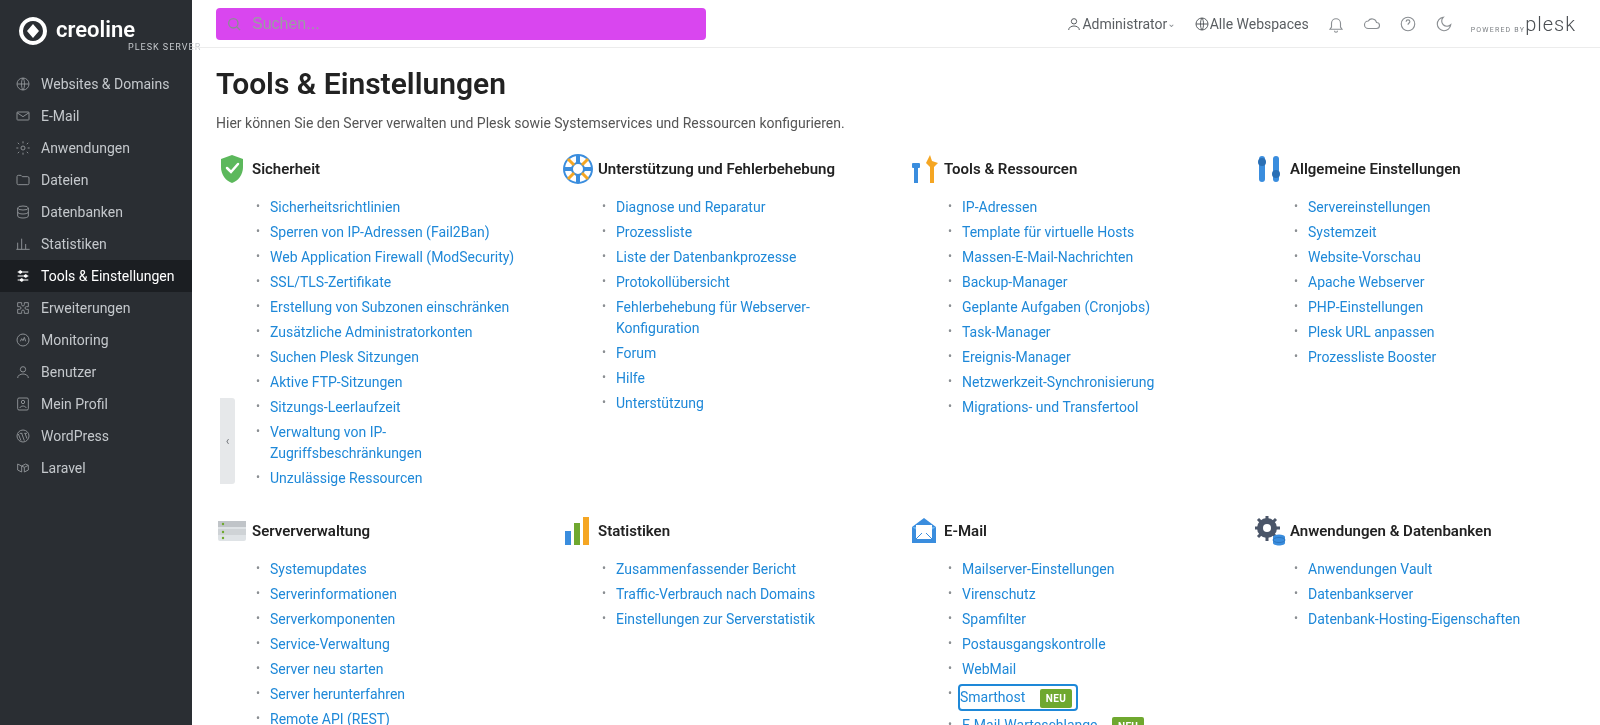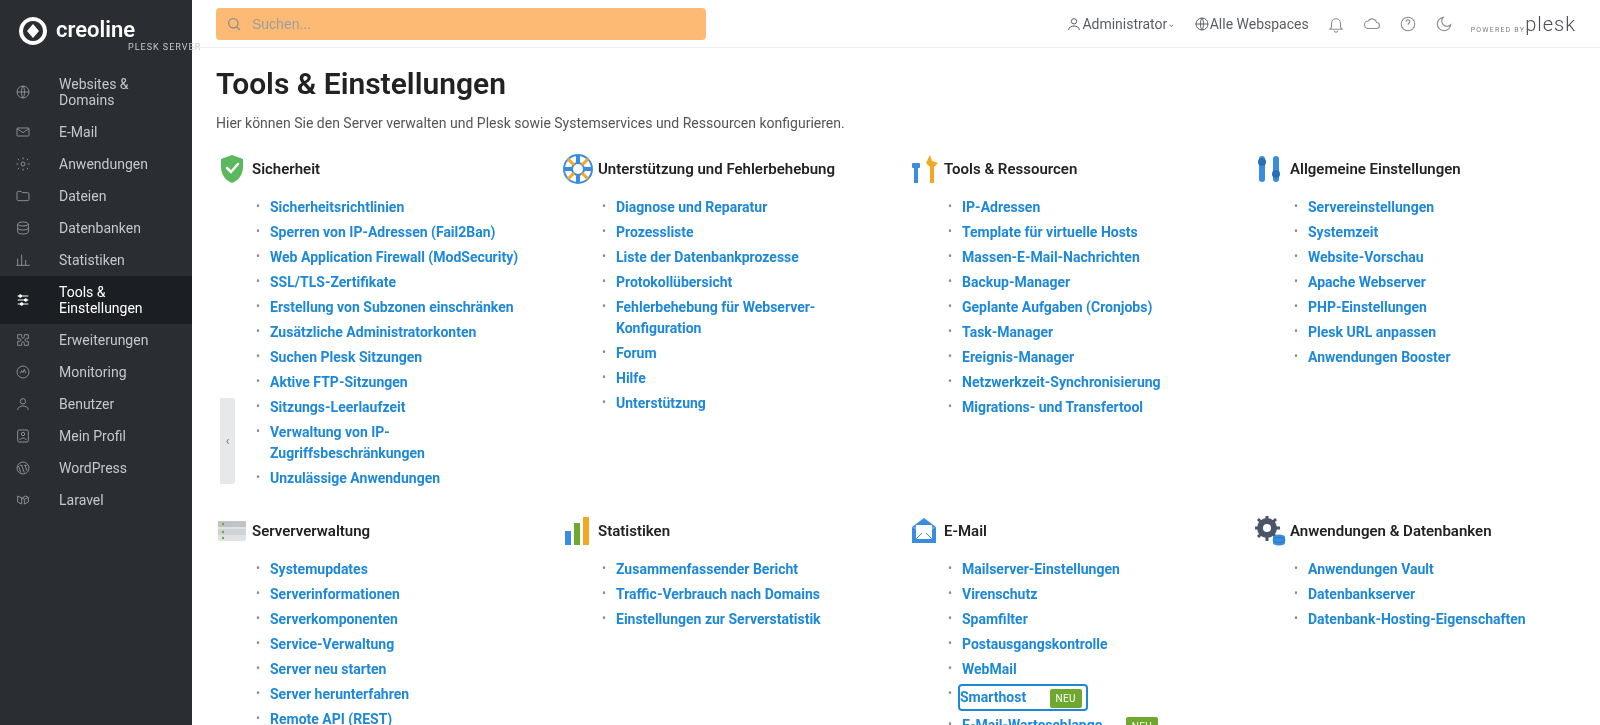--- a/index.html
+++ b/index.html
@@ -3,36 +3,36 @@
 <meta charset="utf-8">
 <style>
 * { margin: 0; padding: 0; box-sizing: border-box; }
 body { font-family: -apple-system, BlinkMacSystemFont, "Segoe UI", Roboto, Helvetica, Arial, sans-serif; font-size: 14px; color: #333; background: #fff; width: 1600px; height: 725px; overflow: hidden; display: flex; }
 
 
 .sidebar { width: 192px; background: #2a2e33; color: #c4c8cc; display: flex; flex-direction: column; flex-shrink: 0; }
 .logo-area { padding: 14px 18px 10px; }
 .logo-svg { display: block; }
 .nav { flex: 1; }
-.nav-item { display: flex; align-items: center; gap: 28px; padding: 8px 15px; cursor: pointer; color: #c4c8cc; font-size: 14px; }
+.nav-item { display: flex; gap: 10px; padding: 8px 15px; cursor: pointer; color: #c4c8cc; font-size: 14px; }
 .nav-item.active { background: #1b1e22; color: #fff; }
 .nav-item.active .nav-icon { color: #fff; }
 .nav-icon { width: 16px; height: 16px; display: inline-flex; align-items: center; justify-content: center; color: #8a8e92; flex-shrink: 0; }
 .nav-icon svg { width: 16px; height: 16px; stroke: currentColor; fill: none; stroke-width: 1.5; }
 
 
 .collapse-handle { position: absolute; left: 220px; top: 398px; width: 15px; height: 86px; background: #e6e8ea; display: flex; align-items: center; justify-content: center; color: #707478; font-size: 12px; cursor: pointer; border-radius: 0 3px 3px 0; }
 
 
 .main { flex: 1; display: flex; flex-direction: column; min-width: 0; }
 
 
 .topbar { height: 48px; border-bottom: 1px solid #ececec; display: flex; align-items: center; padding: 0 24px; gap: 20px; }
 .search-wrap { position: relative; width: 490px; flex-shrink: 0; }
-.search-input { width: 100%; height: 32px; background: #fdba74; border: none; border-radius: 4px; padding: 0 12px 0 36px; font-size: 14px; color: #333; outline: none; }
+.search-input { width: 100%; height: 32px; background: #d946ef; border: none; border-radius: 4px; padding: 0 12px 0 36px; font-size: 16px; color: #333; outline: none; }
 .search-input::placeholder { color: #9a9ea2; }
 .search-icon { position: absolute; left: 10px; top: 50%; transform: translateY(-50%); color: #8a8e92; width: 16px; height: 16px; }
 .topbar-spacer { flex: 1; }
 .topbar-right { display: flex; align-items: center; gap: 18px; }
 .topbar-link { display: flex; align-items: center; gap: 0; color: #5a5e62; font-size: 14px; cursor: pointer; }
 .topbar-link svg { width: 16px; height: 16px; stroke: currentColor; fill: none; stroke-width: 1.5; }
 .chevron { font-size: 10px; color: #8a8e92; }
 .topbar-icon-btn { color: #8a8e92; cursor: pointer; display: flex; align-items: center; }
 .topbar-icon-btn svg { width: 18px; height: 18px; stroke: currentColor; fill: none; stroke-width: 1.5; }
 .powered-by { display: flex; flex-direction: row; align-items: flex-end; line-height: 1; color: #4a4e52; }
@@ -45,22 +45,22 @@
 .page-desc { color: #555; margin-bottom: 22px; font-size: 14px; }
 
 .panels { display: grid; grid-template-columns: repeat(4, 1fr); gap: 0 24px; }
 .panel { margin-bottom: 24px; }
 .panel-head { display: flex; align-items: center; gap: 4px; margin-bottom: 10px; }
 .panel-icon { width: 32px; height: 32px; display: flex; align-items: center; justify-content: center; flex-shrink: 0; }
 .panel-title { font-size: 15px; font-weight: 600; color: #222; }
 .panel-list { list-style: none; padding-left: 40px; }
 .panel-list li { position: relative; padding: 2px 0 2px 14px; line-height: 1.5; font-size: 14px; }
 .panel-list li::before { content: "•"; position: absolute; left: 0; top: 2px; color: #8a8e92; font-size: 12px; }
-.panel-list a { color: #1e88d8; text-decoration: none; cursor: pointer; font-weight: bold; }
-.badge-new { display: inline-block; background: #6fa82f; color: #fff; font-size: 10px; font-weight: 400; padding: 2px 6px; border-radius: 2px; margin-left: 20px; letter-spacing: 0.3px; vertical-align: middle; }
+.panel-list a { color: #1e88d8; text-decoration: none; cursor: pointer; }
+.badge-new { display: inline-block; background: #6fa82f; color: #fff; font-size: 10px; font-weight: 700; padding: 2px 6px; border-radius: 2px; margin-left: 11px; letter-spacing: 0.3px; vertical-align: middle; }
 .highlight-box { border: 2px solid #1e88d8; border-radius: 4px; padding: 1px 4px 1px 0; margin-left: -4px; display: inline-block; }
 
 
 </style>
 </head>
 <body>
 
 <div class="sidebar">
   <div class="logo-area">
     <svg class="logo-svg" width="184" height="44" viewBox="0 0 184 44">
@@ -267,21 +267,21 @@
             <li><a>Sicherheitsrichtlinien</a></li>
             <li><a>Sperren von IP-Adressen (Fail2Ban)</a></li>
             <li><a>Web Application Firewall (ModSecurity)</a></li>
             <li><a>SSL/TLS-Zertifikate</a></li>
             <li><a>Erstellung von Subzonen einschränken</a></li>
             <li><a>Zusätzliche Administratorkonten</a></li>
             <li><a>Suchen Plesk Sitzungen</a></li>
             <li><a>Aktive FTP-Sitzungen</a></li>
             <li><a>Sitzungs-Leerlaufzeit</a></li>
             <li><a>Verwaltung von IP-Zugriffsbeschränkungen</a></li>
-            <li><a>Unzulässige Anwendungen</a></li>
+            <li><a>Unzulässige Ressourcen</a></li>
           </ul>
         </div>
         <div class="panel">
           <div class="panel-head">
             <div class="panel-icon">
               <svg width="32" height="32" viewBox="0 0 32 32">
                 <circle cx="16" cy="16" r="14" fill="#fff" stroke="#3a8dde" stroke-width="2"></circle>
                 <circle cx="16" cy="16" r="6" fill="#fff" stroke="#3a8dde" stroke-width="2"></circle>
                 <path d="M16 2v8M16 22v8M2 16h8M22 16h8" stroke="#3a8dde" stroke-width="4"></path>
                 <path d="M6 6l6 6M20 20l6 6M6 26l6-6M20 12l6-6" stroke="#f5a623" stroke-width="3"></path>
@@ -335,21 +335,21 @@
             </div>
             <div class="panel-title">Allgemeine Einstellungen</div>
           </div>
           <ul class="panel-list">
             <li><a>Servereinstellungen</a></li>
             <li><a>Systemzeit</a></li>
             <li><a>Website-Vorschau</a></li>
             <li><a>Apache Webserver</a></li>
             <li><a>PHP-Einstellungen</a></li>
             <li><a>Plesk URL anpassen</a></li>
-            <li><a>Anwendungen Booster</a></li>
+            <li><a>Prozessliste Booster</a></li>
           </ul>
         </div>
         <div class="panel">
           <div class="panel-head">
             <div class="panel-icon">
               <svg width="32" height="32" viewBox="0 0 32 32">
                 <rect x="2" y="6" width="28" height="20" rx="2" fill="#dfe3e6"></rect>
                 <rect x="2" y="6" width="28" height="6" fill="#c0c4c8"></rect>
                 <rect x="2" y="14" width="28" height="6" fill="#cfd3d6"></rect>
                 <circle cx="7" cy="9" r="1.2" fill="#6fa82f"></circle>

